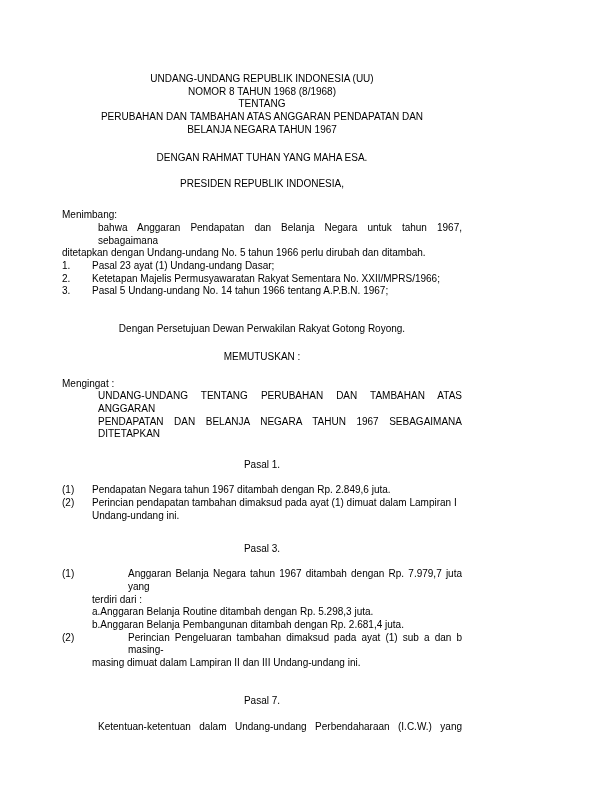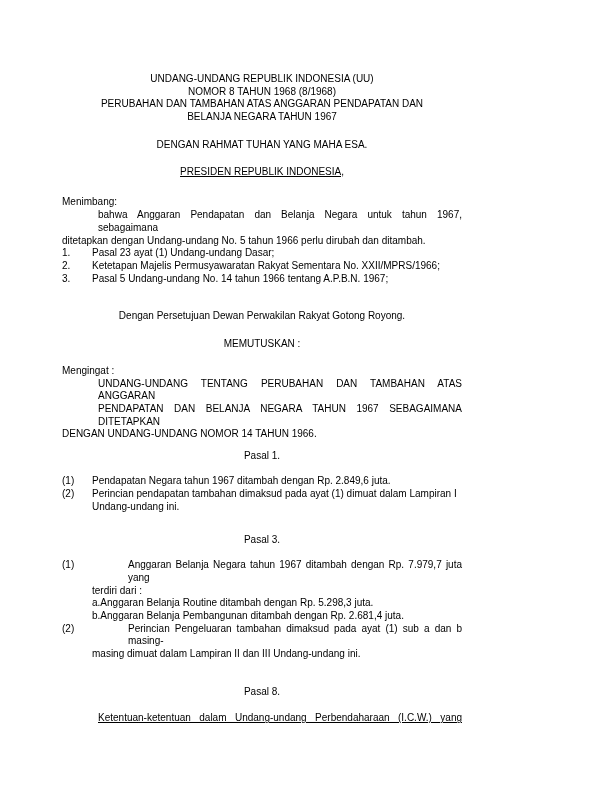--- a/index.html
+++ b/index.html
@@ -39,27 +39,28 @@
   }
 </style>
 </head>
 <body>
 
 <div class="page">
   <div id="doc">
       <div class="block title" style="margin-top: 0px;">
         <div class="line">UNDANG-UNDANG REPUBLIK INDONESIA (UU)</div>
         <div class="line">NOMOR 8 TAHUN 1968 (8/1968)</div>
+        <div class="line">TENTANG</div>
         <div class="line">PERUBAHAN DAN TAMBAHAN ATAS ANGGARAN PENDAPATAN DAN</div>
         <div class="line">BELANJA NEGARA TAHUN 1967</div>
       </div>
       <div class="block center" style="margin-top: 15.5px;">
         <div class="line">DENGAN RAHMAT TUHAN YANG MAHA ESA.</div>
       </div>
-      <div class="block center" style="margin-top: 13.5px; text-decoration: underline;">
+      <div class="block center" style="margin-top: 13.5px;">
         <div class="line">PRESIDEN REPUBLIK INDONESIA,</div>
       </div>
       <div class="block left" style="margin-top: 18.2px;">
         <div class="line">Menimbang:</div>
       </div>
       <div class="block para" style="margin-top: 0px;">
         <div class="line fill">bahwa Anggaran Pendapatan dan Belanja Negara untuk tahun 1967, sebagaimana</div>
         <div class="line">ditetapkan dengan Undang-undang No. 5 tahun 1966 perlu dirubah dan ditambah.</div>
       </div>
       <div class="block list" style="margin-top: 0px;">
@@ -81,23 +82,22 @@
       </div>
       <div class="block center" style="margin-top: 15.3px;">
         <div class="line">MEMUTUSKAN :</div>
       </div>
       <div class="block left" style="margin-top: 14.3px;">
         <div class="line">Mengingat :</div>
       </div>
       <div class="block para" style="margin-top: 0px;">
         <div class="line fill">UNDANG-UNDANG TENTANG PERUBAHAN DAN TAMBAHAN ATAS ANGGARAN</div>
         <div class="line fill">PENDAPATAN DAN BELANJA NEGARA TAHUN 1967 SEBAGAIMANA DITETAPKAN</div>
-        <div class="line">DENGAN UNDANG-UNDANG NOMOR 14 TAHUN 1966.</div>
       </div>
-      <div class="block center" style="margin-top: 9px;">
+      <div class="block center" style="margin-top: 18px;">
         <div class="line">Pasal 1.</div>
       </div>
       <div class="block list" style="margin-top: 12.7px;">
         <div class="list-item">
           <span class="list-label">(1)</span>
           <div class="line">Pendapatan Negara tahun 1967 ditambah dengan Rp. 2.849,6 juta.</div>
         </div>
         <div class="list-item">
           <span class="list-label">(2)</span>
           <div class="line">Perincian pendapatan tambahan dimaksud pada ayat (1) dimuat dalam Lampiran I</div>
@@ -115,19 +115,19 @@
           <div class="line">a.Anggaran Belanja Routine ditambah dengan Rp. 5.298,3 juta.</div>
           <div class="line">b.Anggaran Belanja Pembangunan ditambah dengan Rp. 2.681,4 juta.</div>
         </div>
         <div class="list-item">
           <span class="list-label">(2)</span>
           <div class="line fill">Perincian Pengeluaran tambahan dimaksud pada ayat (1) sub a dan b masing-</div>
           <div class="line">masing dimuat dalam Lampiran II dan III Undang-undang ini.</div>
         </div>
       </div>
       <div class="block center" style="margin-top: 24.8px;">
-        <div class="line">Pasal 8.</div>
+        <div class="line">Pasal 7.</div>
       </div>
-      <div class="block para" style="margin-top: 14px; text-decoration: underline;">
+      <div class="block para" style="margin-top: 14px;">
         <div class="line fill">Ketentuan-ketentuan dalam Undang-undang Perbendaharaan (I.C.W.) yang</div>
       </div>
     </div>
 </div>
 
 </body></html>

